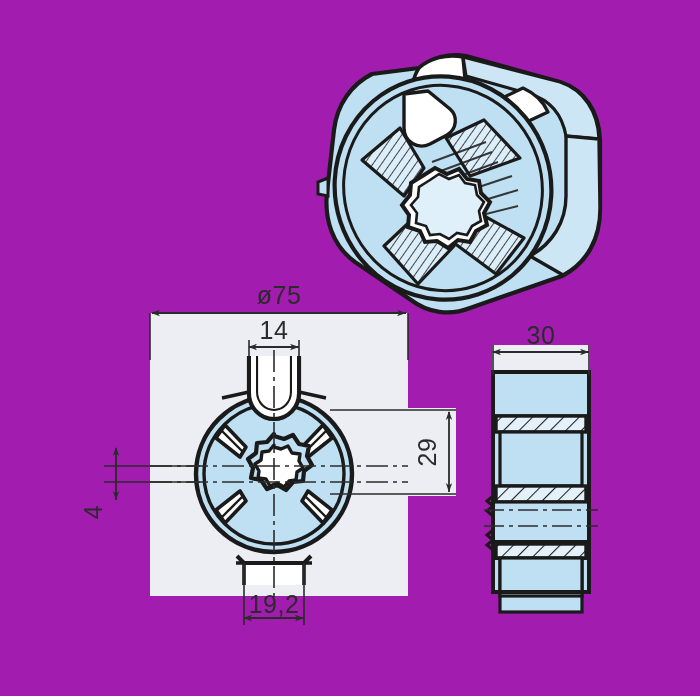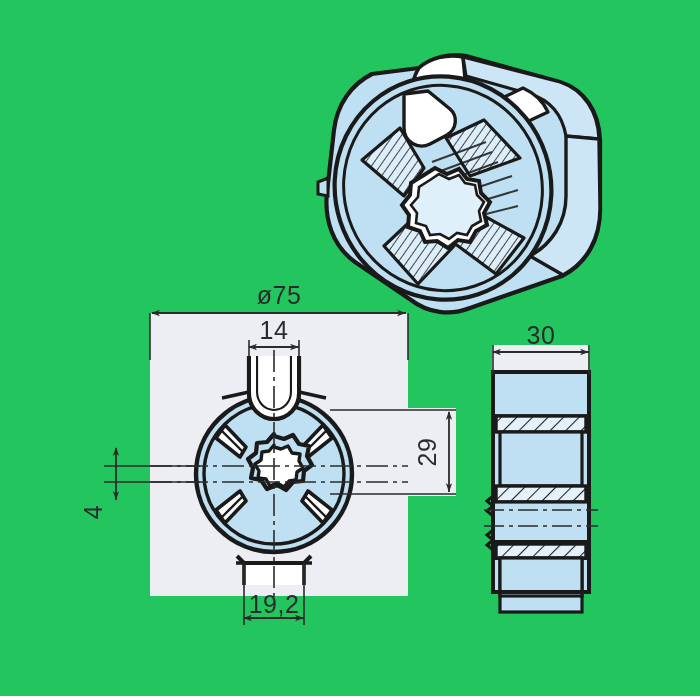--- a/index.html
+++ b/index.html
@@ -10,21 +10,21 @@
   body {
     width: 700px;
     height: 700px;
     overflow: hidden;
     font-family: "Liberation Sans", sans-serif;
   }
   #drawing-root {
     position: relative;
     width: 700px;
     height: 696px;
-    background: #22c55e;
+    background: #a21caf;
   }
   svg.sheet {
     display: block;
     width: 700px;
     height: 700px;
   }
   text {
     font-family: "Liberation Sans", sans-serif;
     fill: #2b2b2b;
   }

